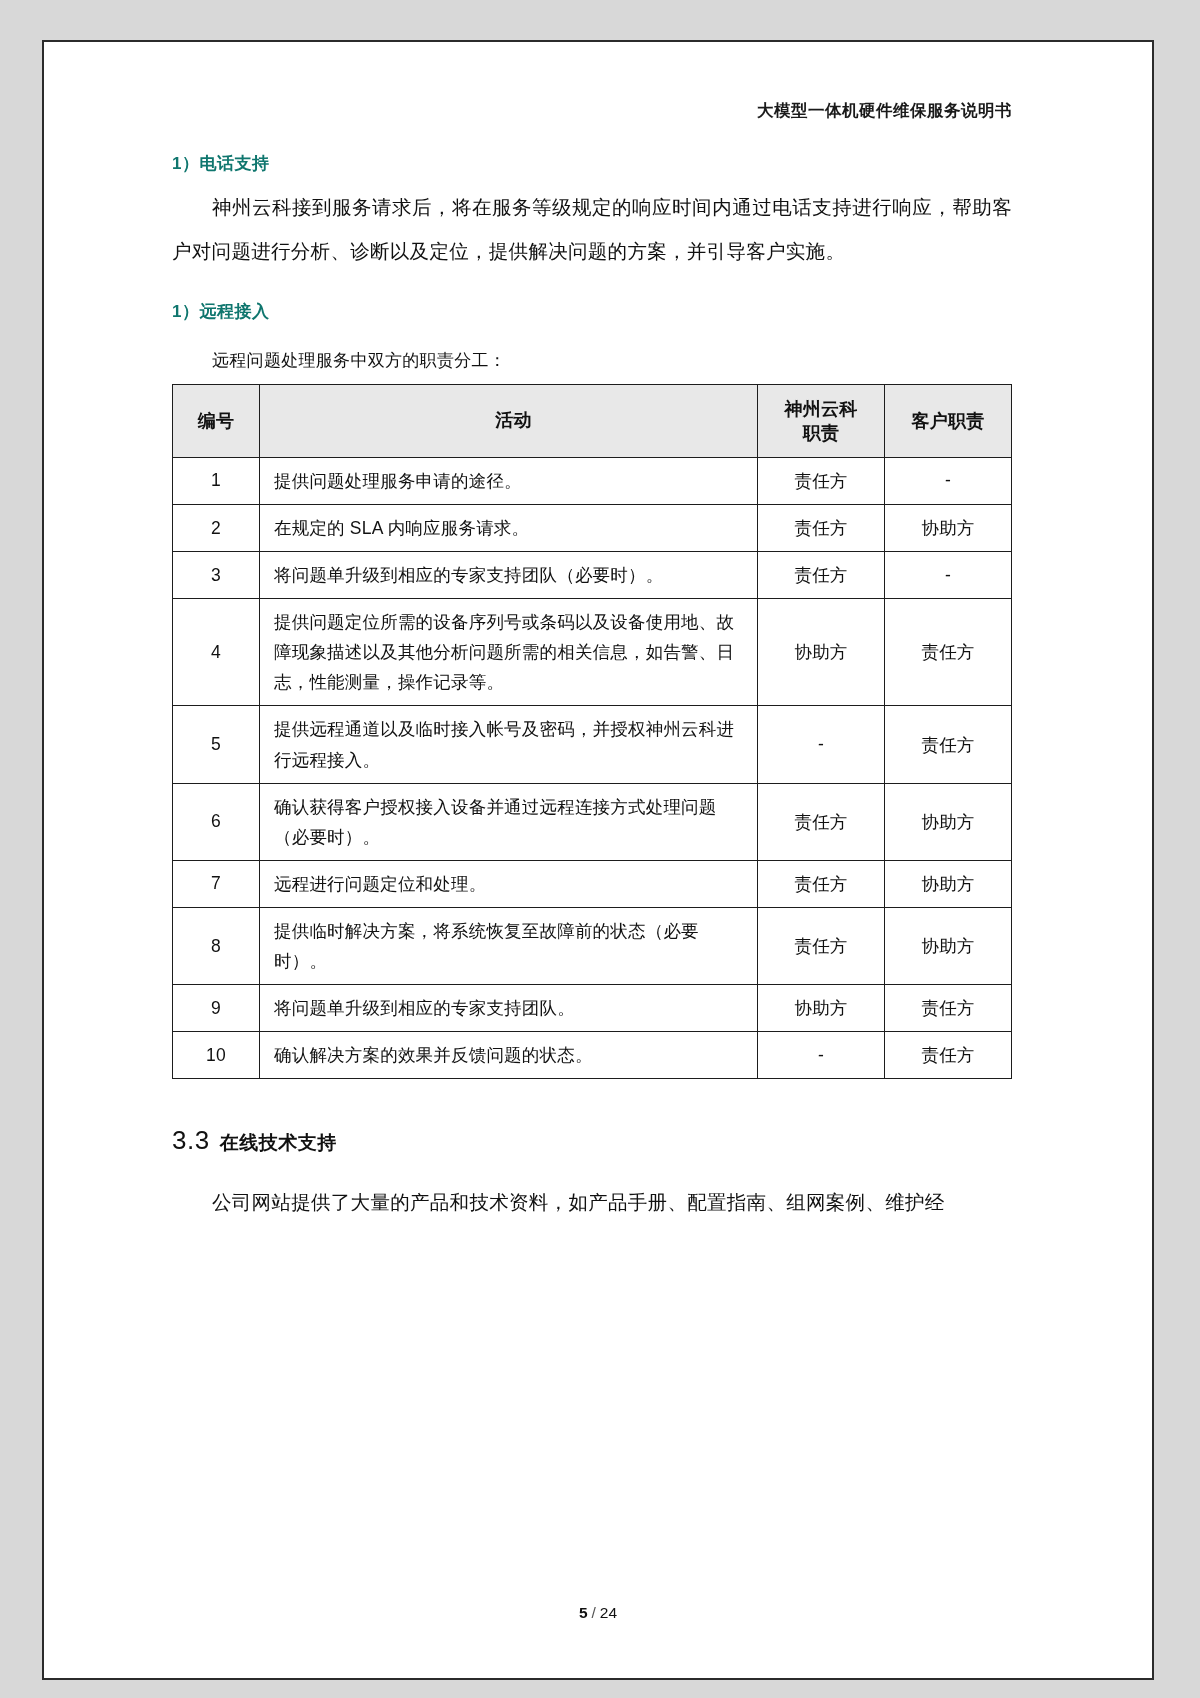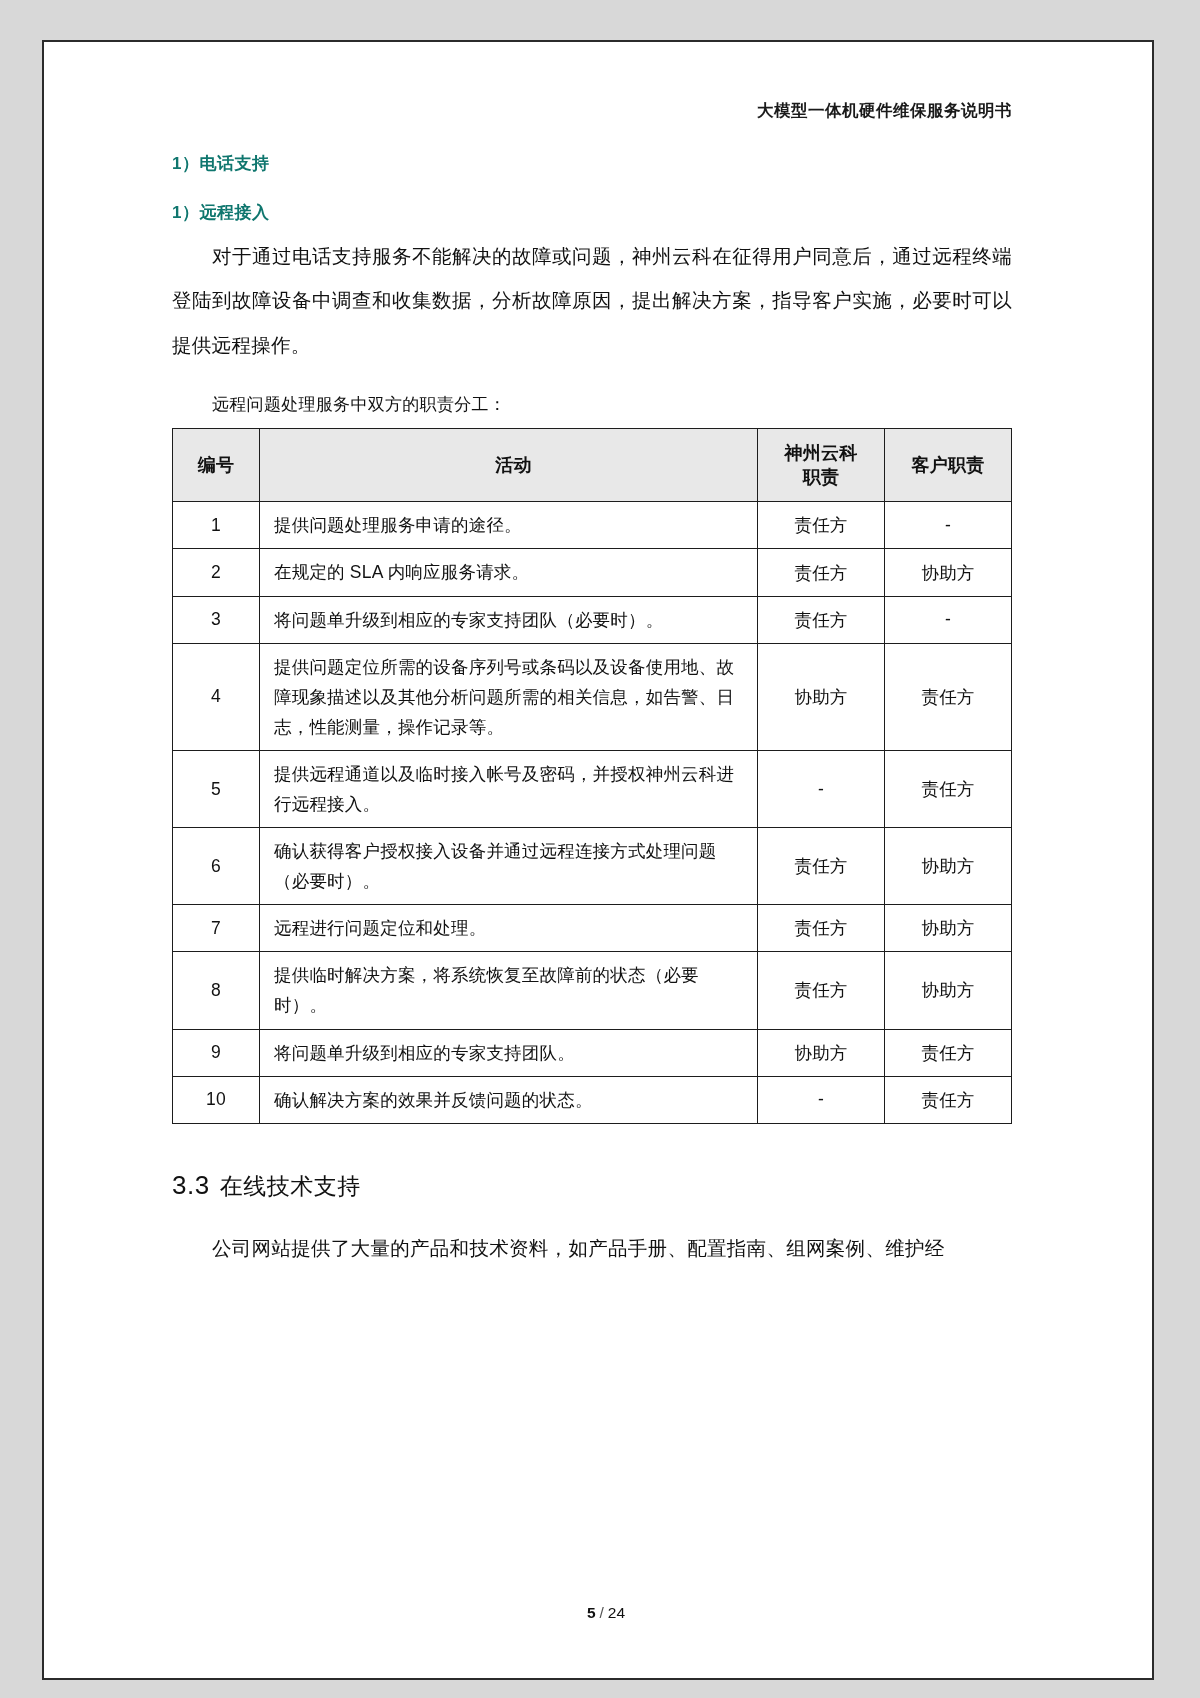--- a/index.html
+++ b/index.html
@@ -93,50 +93,49 @@
     margin-top: 46px;
     font-size: 22px;
     color: #111;
     letter-spacing: 0.5px;
   }
   .sec-head .num {
     font-weight: normal;
     font-size: 26px;
   }
   .sec-head .txt {
-    font-weight: normal;
+    font-weight: bold;
     margin-left: 10px;
-    font-size: 23px;
+    font-size: 19px;
   }
   .footer {
     position: absolute;
     bottom: 56px;
     left: 0;
     width: 100%;
     text-align: center;
     font-size: 15.5px;
     color: #111;
-    padding-left: 8px;
   }
   .footer .cur { font-weight: bold; }
   .footer .sep { color: #555; margin: 0 4px; }
 </style>
 </head>
 <body>
 
 <div class="page">
   <div class="page-inner">
 
     <div class="header-title">大模型一体机硬件维保服务说明书</div>
 
 
     <div class="listhead">1）电话支持</div>
+    <div class="para indent">神州云科接到服务请求后，将在服务等级规定的响应时间内通过电话支持进行响应，帮助客户对问题进行分析、诊断以及定位，提供解决问题的方案，并引导客户实施。</div>
 
     <div class="listhead">1）远程接入</div>
-    <div class="para indent">对于通过电话支持服务不能解决的故障或问题，神州云科在征得用户同意后，通过远程终端登陆到故障设备中调查和收集数据，分析故障原因，提出解决方案，指导客户实施，必要时可以提供远程操作。</div>
 
     <div class="caption">远程问题处理服务中双方的职责分工：</div>
 
     <table class="resp">
       <thead>
         <tr>
           <th class="col-no">编号</th>
           <th class="col-act" style="text-align:center">活动</th>
           <th class="col-sz">
             <span>神州云科</span><br>

